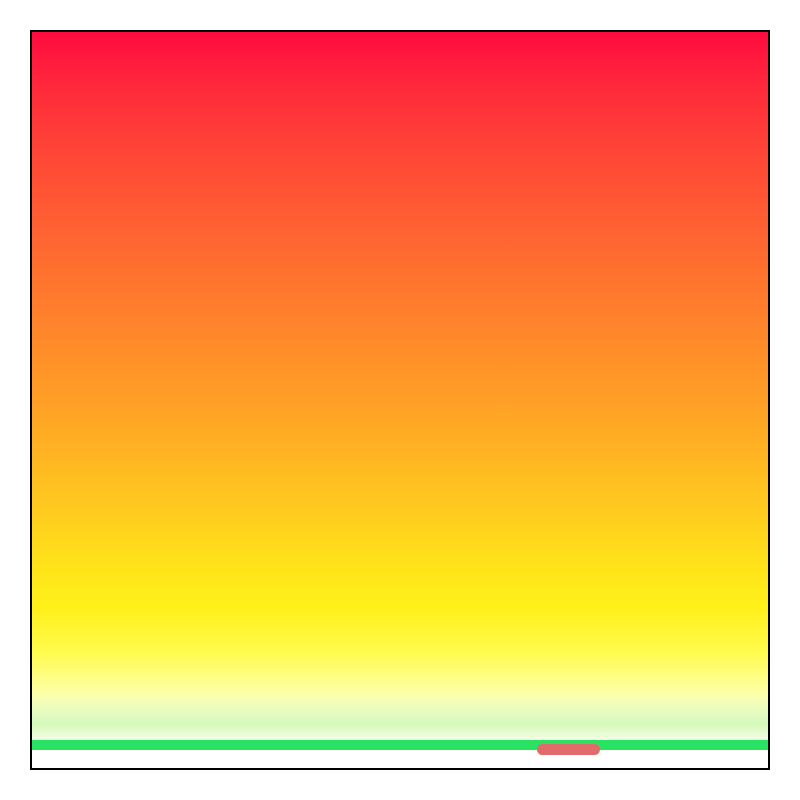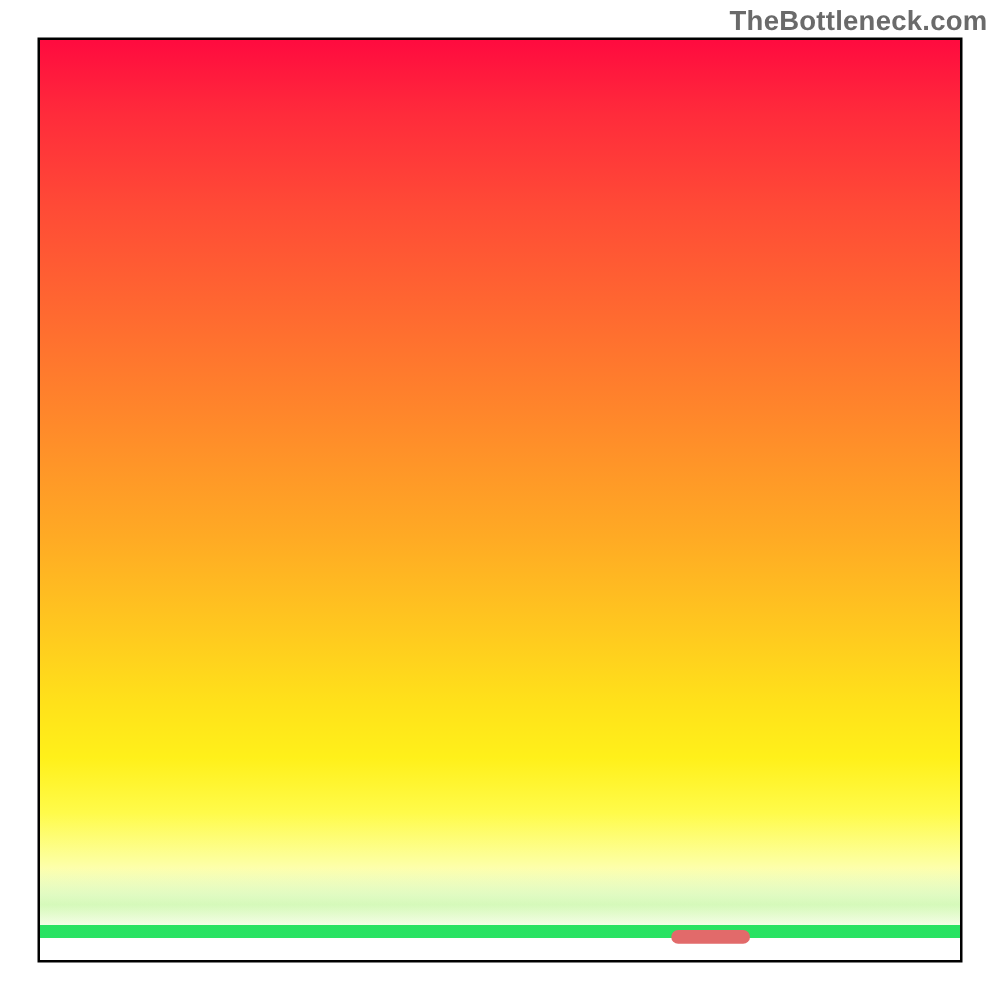--- a/index.html
+++ b/index.html
@@ -82,21 +82,20 @@
     background: #e26a6a;
     border-radius: 8px;
     height: 11px;
   }
 </style>
 </head>
 <body>
 
 <div class="canvas">
 
-  <div class="watermark">TheBottleneck.com</div>
 
   <div class="plot-frame"></div>
 
   <svg class="curve" viewBox="0 0 1 1" preserveAspectRatio="none">
 
     <path d="M 0.000 0.000
              L 0.220 0.260
              L 0.700 0.972
              L 0.770 0.972
              L 1.000 0.590" fill="none" stroke="#000" stroke-width="0.0035" stroke-linejoin="round" stroke-linecap="round" vector-effect="non-scaling-stroke"></path>

